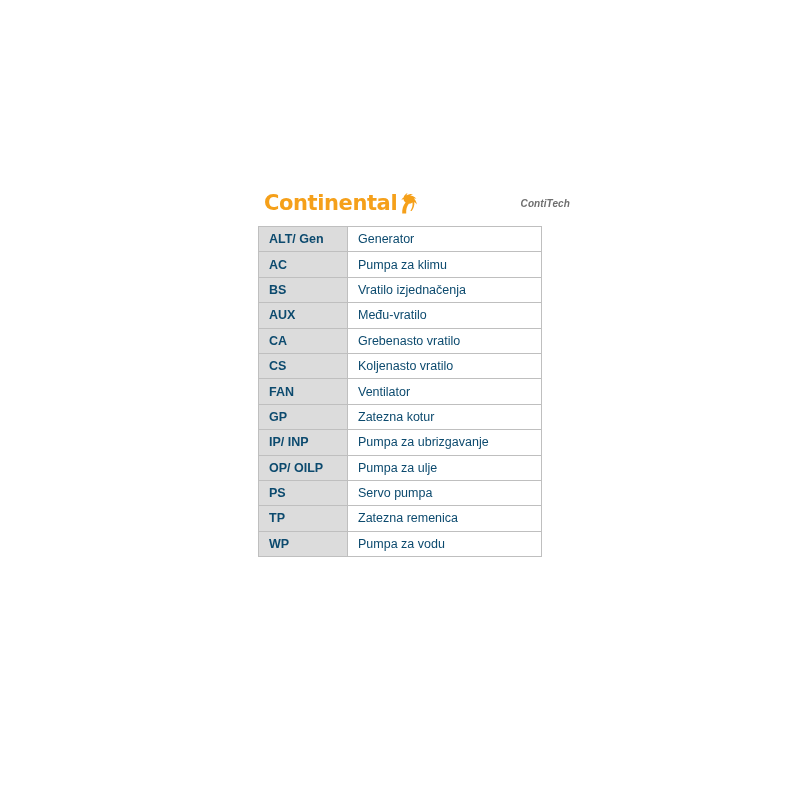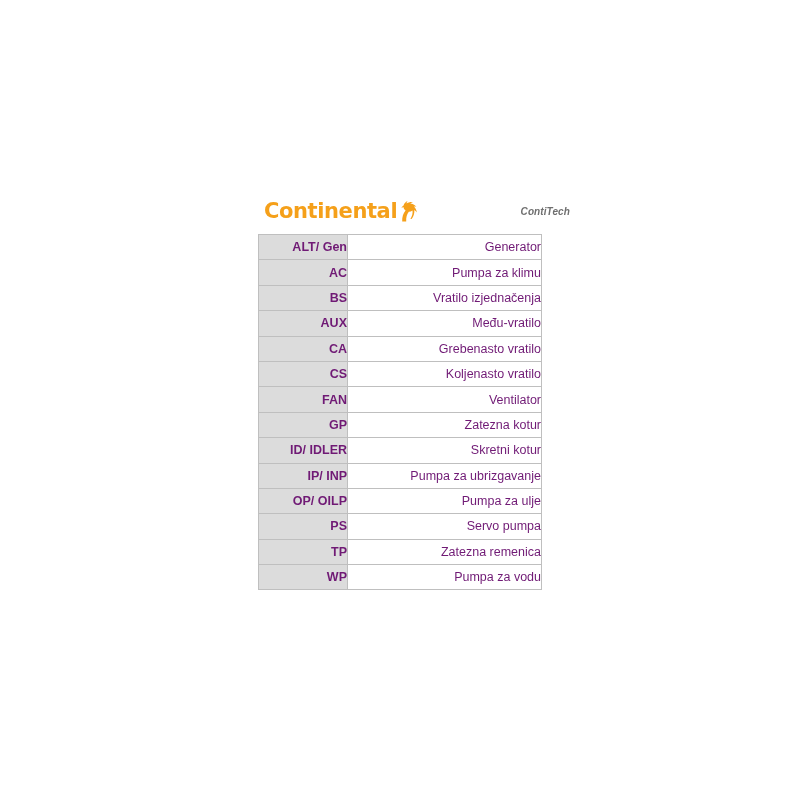--- a/index.html
+++ b/index.html
@@ -15,24 +15,23 @@
     position: relative;
     width: 800px;
     height: 800px;
     background: #ffffff;
     overflow: hidden;
   }
 
   #legend-card {
     position: absolute;
     left: 258px;
-    top: 188px;
+    top: 180px;
     width: 322px;
     background: #ffffff;
-    text-align: right;
   }
 
   
   .brand-row {
     display: flex;
     align-items: center;
     justify-content: space-between;
     height: 46px;
     padding: 0 8px 0 6px;
     box-sizing: border-box;
@@ -79,21 +78,21 @@
   }
 
   table.legend tr {
     height: 25.4px;
   }
 
   table.legend td {
     border: 1px solid #bfbfbf;
     padding: 0 0 0 10px;
     font-size: 12.5px;
-    color: #701a75;
+    color: #0c4a6e;
     vertical-align: middle;
     white-space: nowrap;
     overflow: hidden;
   }
 
   td.code {
     width: 78px;
     background: #dcdcdc;
     font-weight: bold;
     border-right: 1px solid #bfbfbf;
@@ -153,24 +152,20 @@
         </tr>
         <tr>
           <td class="code">FAN</td>
           <td class="desc">Ventilator</td>
         </tr>
         <tr>
           <td class="code">GP</td>
           <td class="desc">Zatezna kotur</td>
         </tr>
         <tr>
-          <td class="code">ID/ IDLER</td>
-          <td class="desc">Skretni kotur</td>
-        </tr>
-        <tr>
           <td class="code">IP/ INP</td>
           <td class="desc">Pumpa za ubrizgavanje</td>
         </tr>
         <tr>
           <td class="code">OP/ OILP</td>
           <td class="desc">Pumpa za ulje</td>
         </tr>
         <tr>
           <td class="code">PS</td>
           <td class="desc">Servo pumpa</td>

